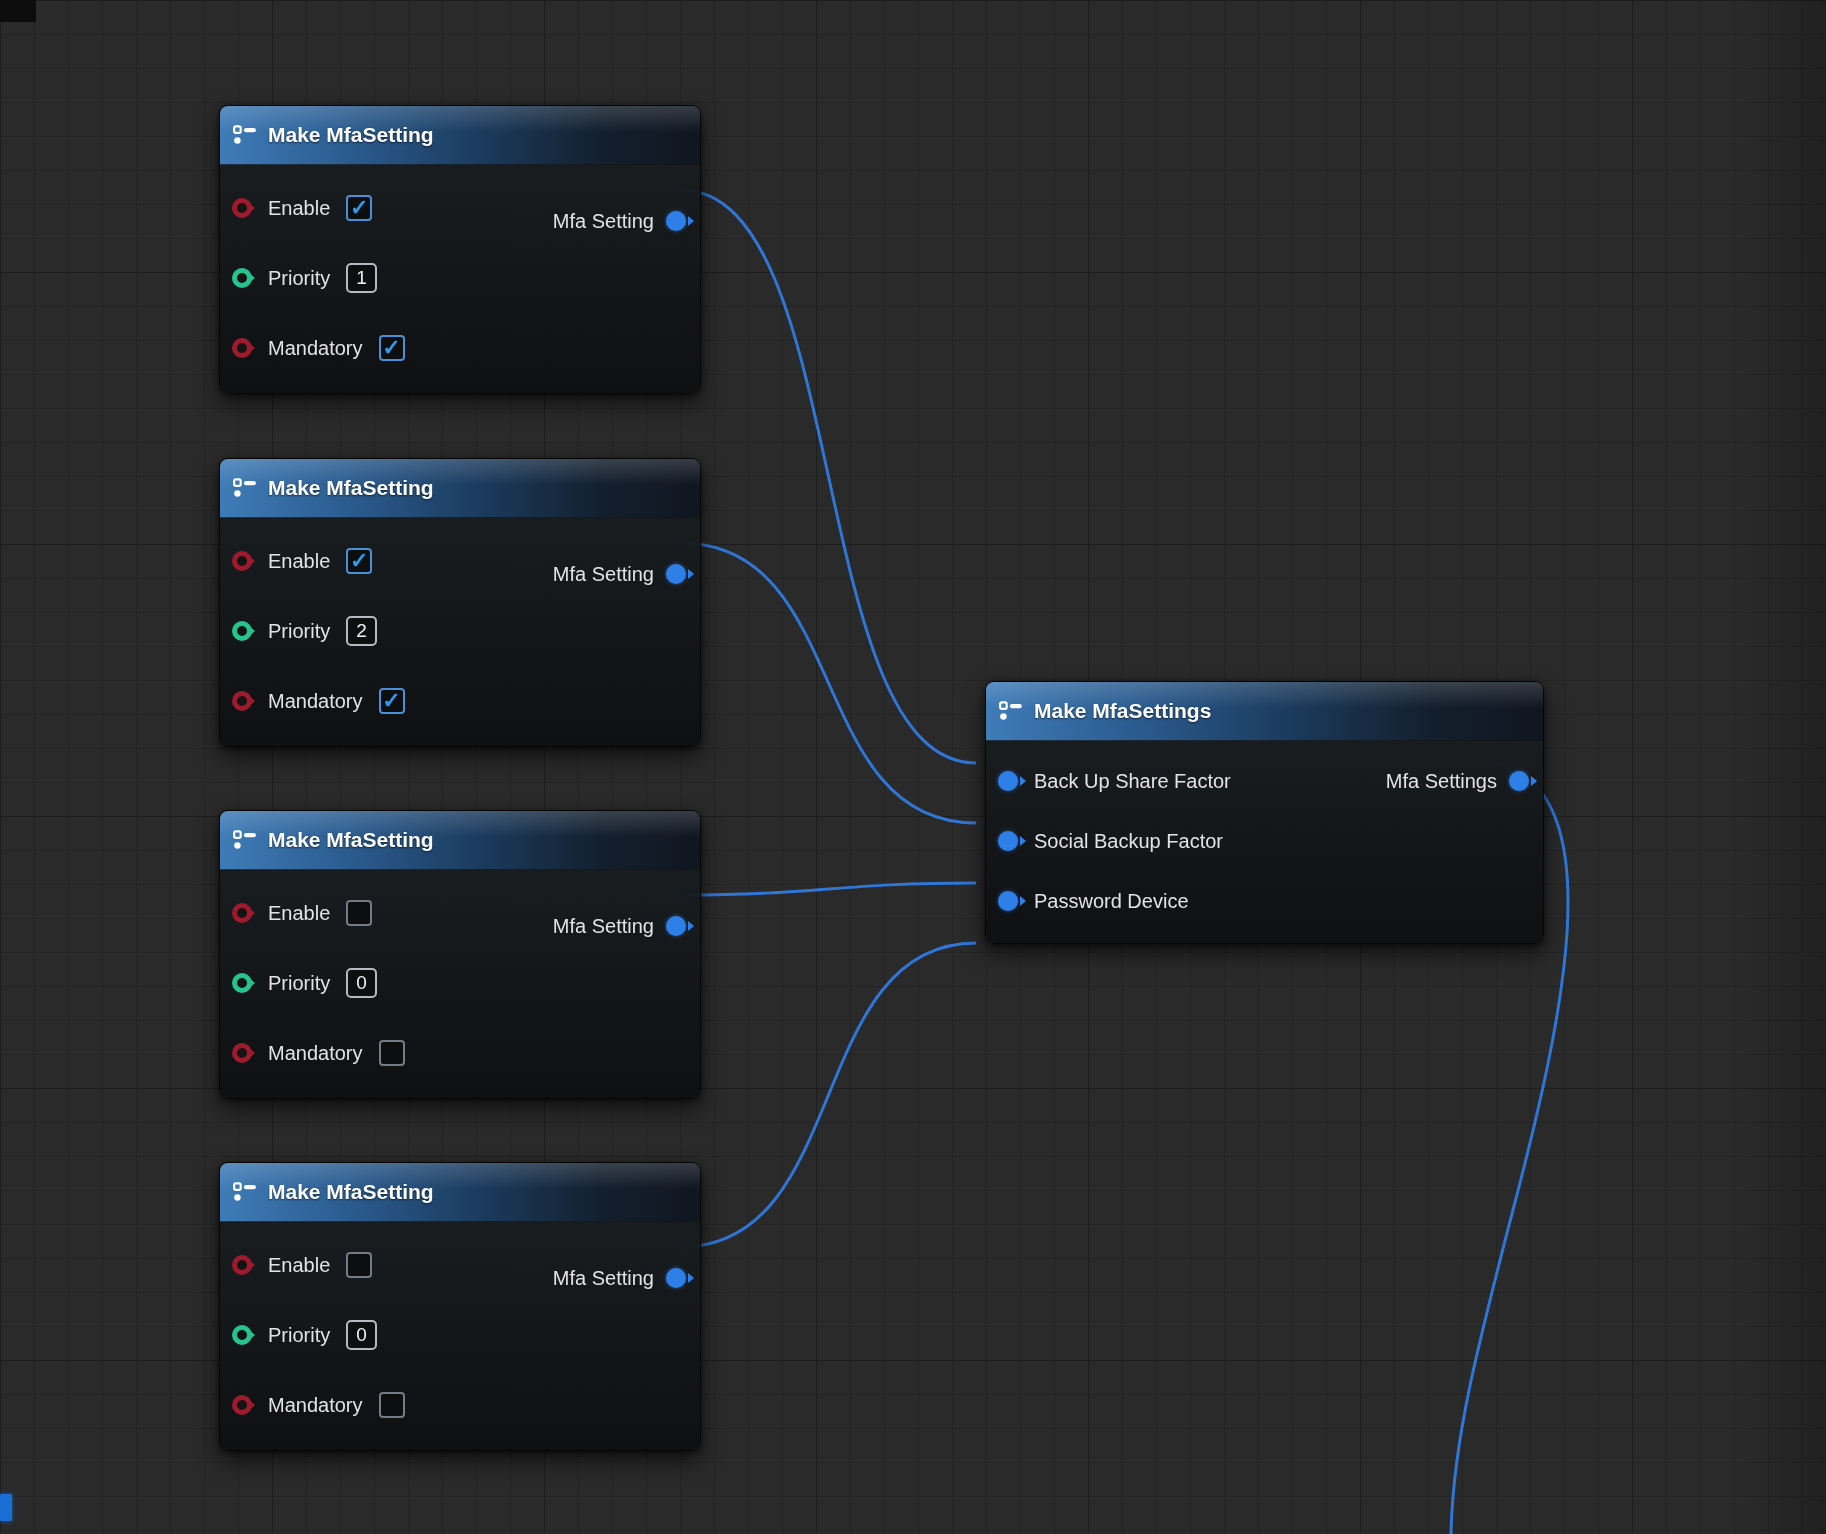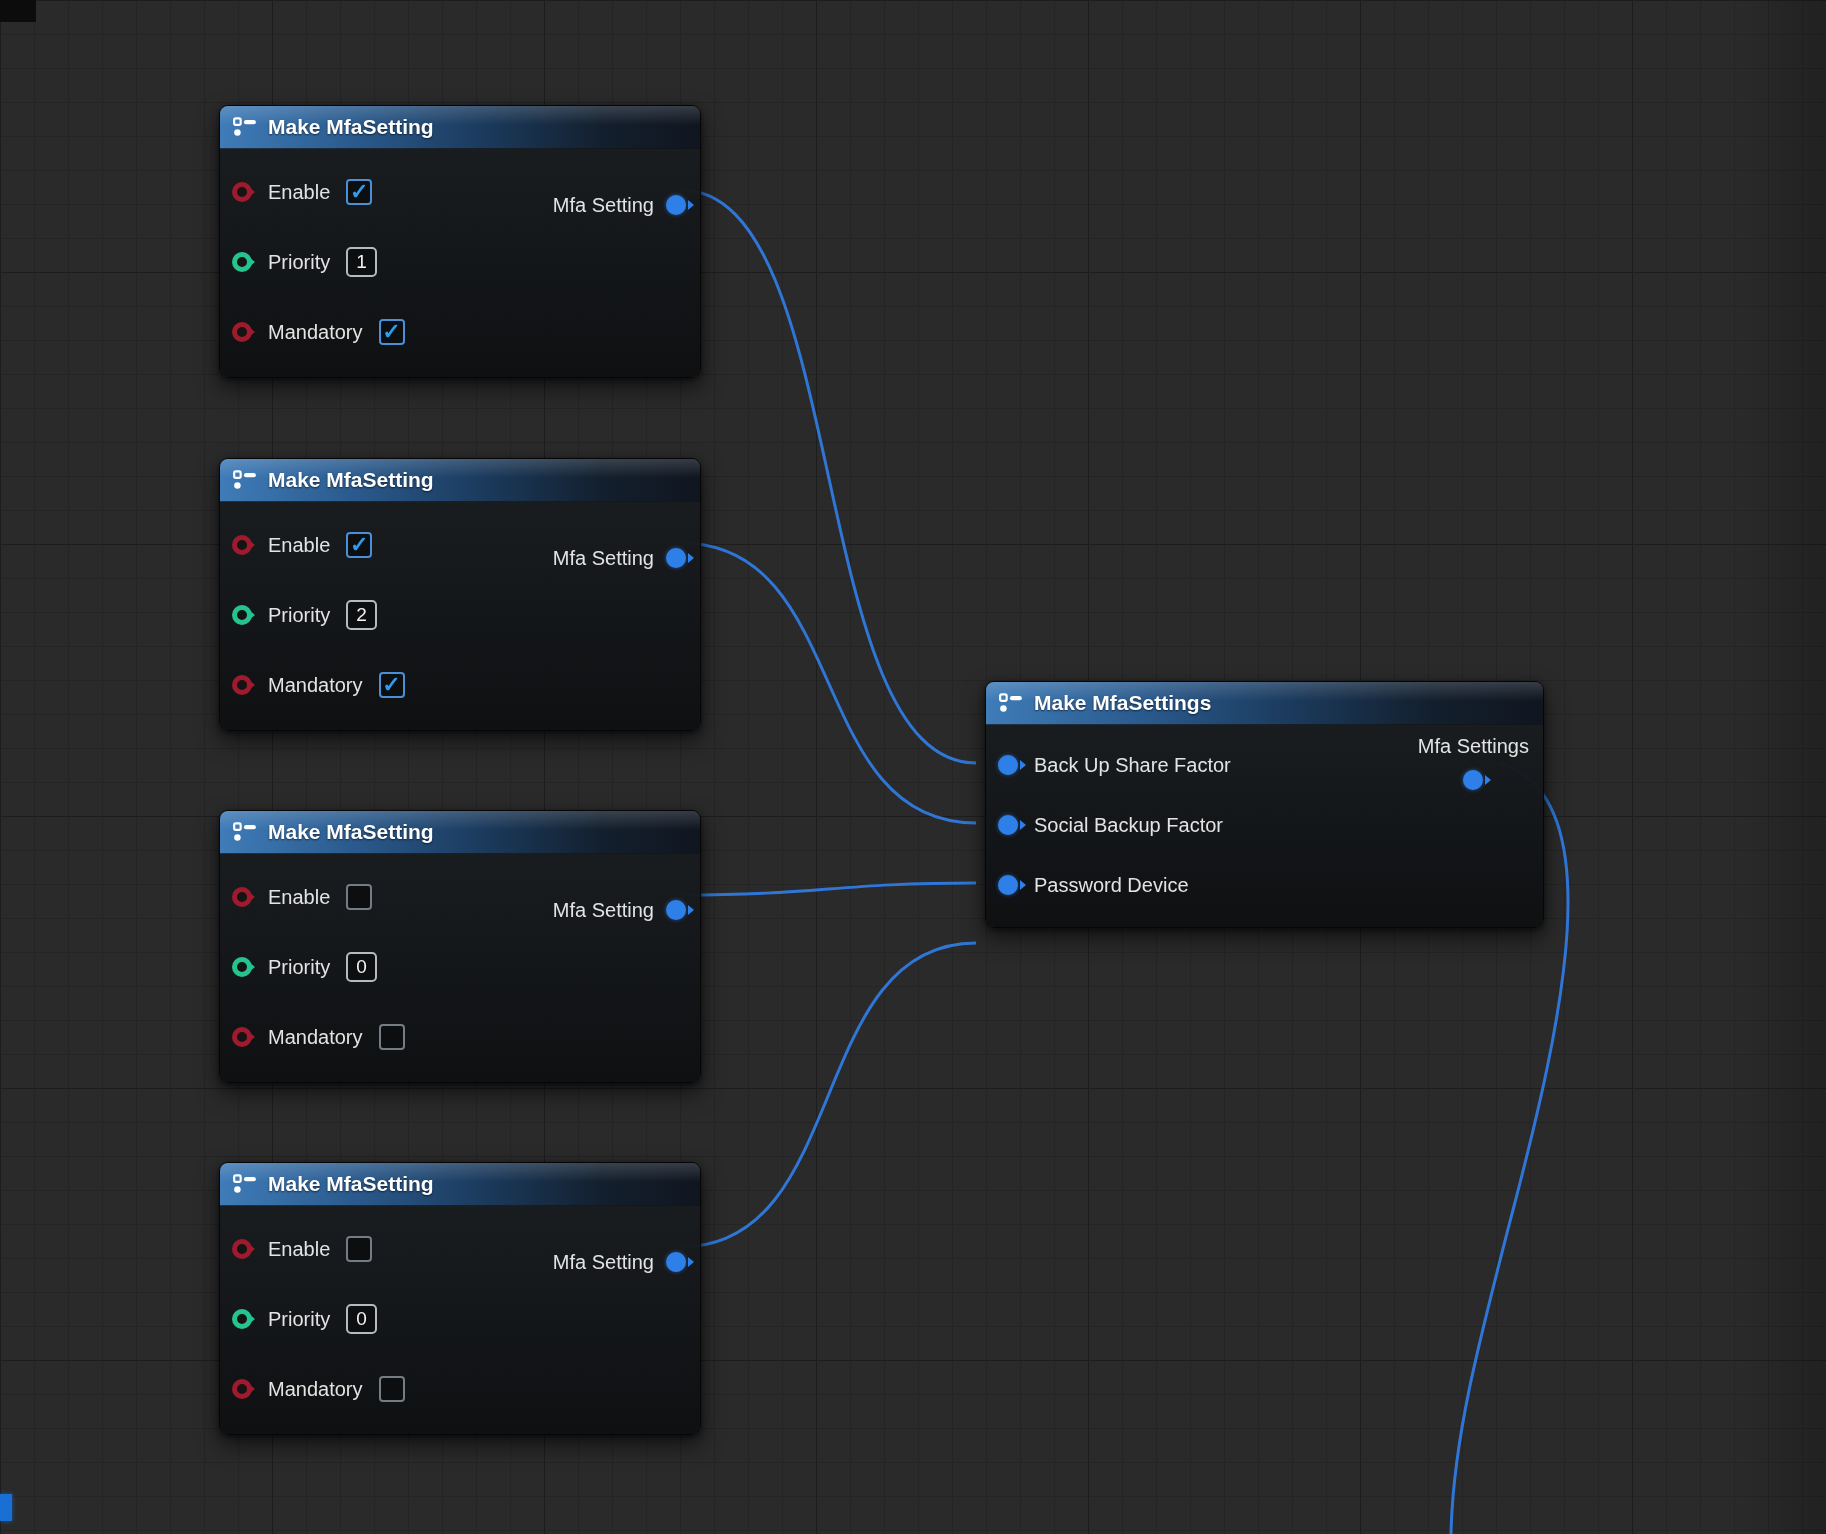--- a/index.html
+++ b/index.html
@@ -23,21 +23,21 @@
 
   #wire-layer{position:absolute;left:0;top:0;width:1826px;height:1534px;z-index:1;}
   #wire-layer path{opacity:0.95;}
 
   .node{
     position:absolute;z-index:2;border-radius:9px;
     border:1px solid #060606;
     box-shadow:0 10px 22px rgba(0,0,0,0.55), 0 2px 6px rgba(0,0,0,0.5);
   }
   .node-header{
-    height:42px;display:flex;align-items:center;gap:10px;padding:0 12px;
+    height:42px;display:flex;align-items:center;gap:10px;padding:8px 12px;
     border-radius:8px 8px 0 0;
     background:
       linear-gradient(180deg, rgba(255,255,255,0.16), rgba(255,255,255,0) 45%),
       linear-gradient(90deg,#3f7cb8 0%, #2a5a8d 28%, #1b3a5c 55%, #131f2d 80%, #101620 100%);
     border-bottom:1px solid rgba(0,0,0,0.65);
   }
   .node-title{color:#fff;font-weight:bold;font-size:21px;text-shadow:0 1px 2px rgba(0,0,0,0.6);white-space:nowrap;}
   .node-icon{display:flex;align-items:center;}
 
   .node-body{
@@ -57,21 +57,21 @@
   .pin::after{
     content:'';position:absolute;left:100%;margin-left:2px;top:50%;transform:translateY(-50%);
     width:0;height:0;border-top:5px solid transparent;border-bottom:5px solid transparent;
     border-left:6px solid currentColor;
   }
   .pin.bool{width:10px;height:10px;border:5px solid #9d1b2c;background:#141414;color:#9d1b2c;}
   .pin.int{width:10px;height:10px;border:5px solid #25c48f;background:#141414;color:#25c48f;}
   .pin.struct{width:20px;height:20px;background:#2e7fe8;color:#2e7fe8;box-shadow:0 0 4px rgba(46,127,232,0.6);}
 
   .out-row{position:absolute;top:21px;right:14px;height:70px;display:flex;align-items:center;gap:12px;}
-  .node.wide .out-row{top:10px;height:60px;flex-direction:column;}
+  .node.wide .out-row{top:10px;height:60px;}
 
   
   .checkbox{
     width:26px;height:26px;border:2px solid #767c83;border-radius:4px;background:#0c0e10;
     display:flex;align-items:center;justify-content:center;box-sizing:border-box;
   }
   .checkbox.checked{border-color:#4a90d9;}
   .checkbox.checked::after{content:"\2713";color:#2d9bf0;font-size:22px;font-weight:bold;line-height:1;}
 
   

